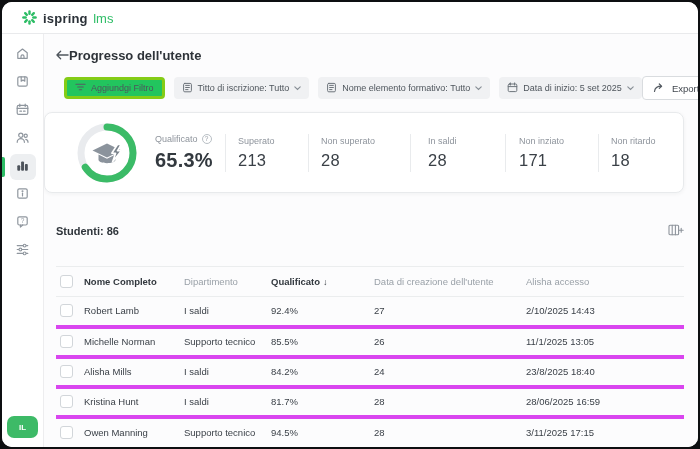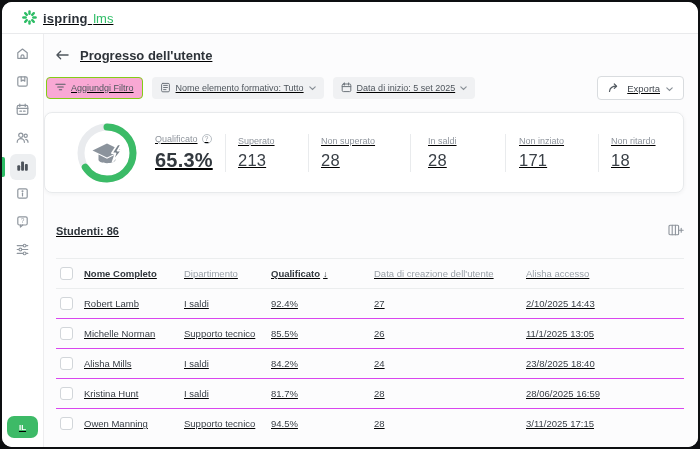--- a/index.html
+++ b/index.html
@@ -4,21 +4,21 @@
 <style>
   * { box-sizing: border-box; margin: 0; padding: 0; }
   body {
     width: 700px; height: 449px; position: relative;
     background: #0d0f11;
     font-family: "Liberation Sans", sans-serif;
   }
   .app {
     position: absolute; inset: 2px; background: #fff;
     border-radius: 10px; overflow: hidden;
-    display: flex; flex-direction: column; text-decoration: underline;
+    display: flex; flex-direction: column;
   }
   
   .topbar {
     flex: 0 0 32px; height: 32px; background: #fff;
     border-bottom: 1px solid #e9eaec;
     display: flex; align-items: center; padding-left: 20px; gap: 6px;
   }
   .logo-primary { font-size: 13px; font-weight: 700; color: #2b3138; letter-spacing: .2px; }
   .logo-secondary { font-size: 13px; font-weight: 400; color: #2ebd66; margin-left: 1px; }
   
@@ -39,31 +39,31 @@
     background: #2ebd66; border-radius: 0 2px 2px 0;
   }
   .avatar {
     margin-top: auto; margin-bottom: 9px; width: 31px; height: 22px;
     border-radius: 7px; background: #3dba67; color: #fff;
     font-size: 8px; font-weight: 700; display: flex; align-items: center; justify-content: center;
     cursor: pointer;
   }
   .main { flex: 1; min-width: 0; background: #fcfcfd; padding-right: 14px; display: flex; flex-direction: column; overflow: hidden; }
   
-  .page-header { margin: 13px 0 0 12px; display: flex; align-items: center; gap: 11px; height: 16px; }
+  .page-header { margin: 13px 0 0 12px; display: flex; align-items: center; height: 16px; }
   .back-btn { background: none; border: none; cursor: pointer; display: flex; align-items: center; padding: 0; }
   .page-title { font-size: 13px; font-weight: 700; color: #2e3339; }
   
   .filter-row { margin: 13px 0 0 2px; display: flex; align-items: center; height: 24px; }
   .chip {
     height: 22px; border-radius: 4px; display: inline-flex; align-items: center;
     padding: 0 8px; gap: 5px; font-size: 9px; color: #4e555c; cursor: pointer;
     white-space: nowrap; border: none; background: none;
   }
-  .chip.outline { background: #f9a8d4; border: 1px solid #84cc16; }
+  .chip.outline { background: #22c55e; border: 3px solid #84cc16; margin-left: 18px; }
   .chip.filled { background: #f0f1f3; margin-left: 9px; }
   .toolbar { margin-left: auto; display: flex; gap: 7px; align-items: center; }
   .export-btn {
     height: 24px; padding: 0 10px; border: 1px solid #d9dcdf; border-radius: 4px;
     background: #fff; display: inline-flex; align-items: center; gap: 6px;
     font-size: 9.5px; color: #41474e; cursor: pointer;
   }
   
   .card {
     margin-top: 12px; height: 81px; background: #fff;
@@ -83,32 +83,32 @@
   .stat:nth-child(6) { width: 80px;  padding-left: 12px; }
   .stat-label { font-size: 9px; color: #8e949c; display: flex; align-items: center; gap: 4px; white-space: nowrap; }
   .stat-value { font-size: 16.5px; font-weight: 500; color: #3a4047; letter-spacing: .2px; }
   .stat:first-child .stat-value { font-size: 20px; font-weight: 700; color: #33393f; }
   .help-icon {
     width: 10px; height: 10px; border: 1px solid #b9bfc5; border-radius: 50%;
     color: #9aa0a8; font-size: 7px; line-height: 8px; display: flex;
     align-items: center; justify-content: center; cursor: pointer;
   }
   
-  .table-head-row { margin: 31px 0 8px 12px; display: flex; align-items: center; justify-content: space-between; height: 14px; }
+  .table-head-row { margin: 31px 0 16px 12px; display: flex; align-items: center; justify-content: space-between; height: 14px; }
   .table-title { font-size: 11px; font-weight: 700; color: #2e343a; }
   .columns-btn { background: none; border: none; cursor: pointer; display: flex; align-items: center; padding: 0; }
   table { margin: 12px 0 0 12px; width: calc(100% - 12px); border-collapse: collapse; table-layout: fixed; font-size: 9.5px; }
   col.c-cb { width: 28px; } col.c-name { width: 100px; } col.c-dept { width: 87px; }
   col.c-qual { width: 103px; } col.c-created { width: 152px; }
   thead th {
     height: 30px; border-top: 1px solid #ebedee; border-bottom: 1px solid #ebedee;
     font-weight: 400; color: #9aa1a8; text-align: left; vertical-align: middle; cursor: pointer;
   }
   thead th.strong { color: #32383e; font-weight: 700; }
-  tbody td { height: 30px; border-bottom: 1px solid #d946ef; color: #3b4148; vertical-align: middle; }
+  tbody td { height: 30px; border-bottom: 4px solid #d946ef; color: #3b4148; vertical-align: middle; }
   tbody tr:last-child td { border-bottom: none; }
   tbody tr { cursor: pointer; }
   .checkbox { width: 13px; height: 13px; border: 1px solid #d2d6da; border-radius: 3px; background: #fff; margin-left: 4px; cursor: pointer; }
   .sort-arrow { font-size: 9px; margin-left: 3px; color: #32383e; }
 </style>
 </head>
 <body>
 
 <div class="app">
 
@@ -212,20 +212,30 @@
           <span><svg width="11" height="10" viewBox="0 0 12 10" fill="none" stroke="#555c63" stroke-width="1.2" stroke-linecap="round">
                 <path d="M1 2 h10 M3 5 h6 M4.7 8 h2.6"></path>
               </svg></span>
           <span>Aggiundgi Filtro</span>
         </button>
         <button class="chip filled">
           <span><svg width="11" height="11" viewBox="0 0 11 11" fill="none" stroke="#6d747b" stroke-width="1" stroke-linecap="round">
                 <rect x="1.6" y="1.4" width="7.8" height="8.4" rx="1.2"></rect>
                 <path d="M3.6 3.4 h3.8 M3.6 5.5 h3.8 M3.6 7.6 h2.4"></path>
               </svg></span>
+          <span>Titto di iscrizione: Tutto</span>
+          <span><svg width="7" height="5" viewBox="0 0 7 5" fill="none" stroke="#868d94" stroke-width="1.1" stroke-linecap="round">
+                <path d="M0.8 0.9 L3.5 3.5 L6.2 0.9"></path>
+              </svg></span>
+        </button>
+        <button class="chip filled">
+          <span><svg width="11" height="11" viewBox="0 0 11 11" fill="none" stroke="#6d747b" stroke-width="1" stroke-linecap="round">
+                <rect x="1.6" y="1.4" width="7.8" height="8.4" rx="1.2"></rect>
+                <path d="M3.6 3.4 h3.8 M3.6 5.5 h3.8 M3.6 7.6 h2.4"></path>
+              </svg></span>
           <span>Nome elemento formativo: Tutto</span>
           <span><svg width="7" height="5" viewBox="0 0 7 5" fill="none" stroke="#868d94" stroke-width="1.1" stroke-linecap="round">
                 <path d="M0.8 0.9 L3.5 3.5 L6.2 0.9"></path>
               </svg></span>
         </button>
         <button class="chip filled">
           <span><svg width="11" height="11" viewBox="0 0 11 11" fill="none" stroke="#6d747b" stroke-width="1" stroke-linecap="round">
                 <rect x="1.2" y="2" width="8.6" height="7.6" rx="1.2"></rect>
                 <path d="M3.4 0.9 v2.2 M7.6 0.9 v2.2 M1.2 4.6 h8.6"></path>
               </svg></span>

